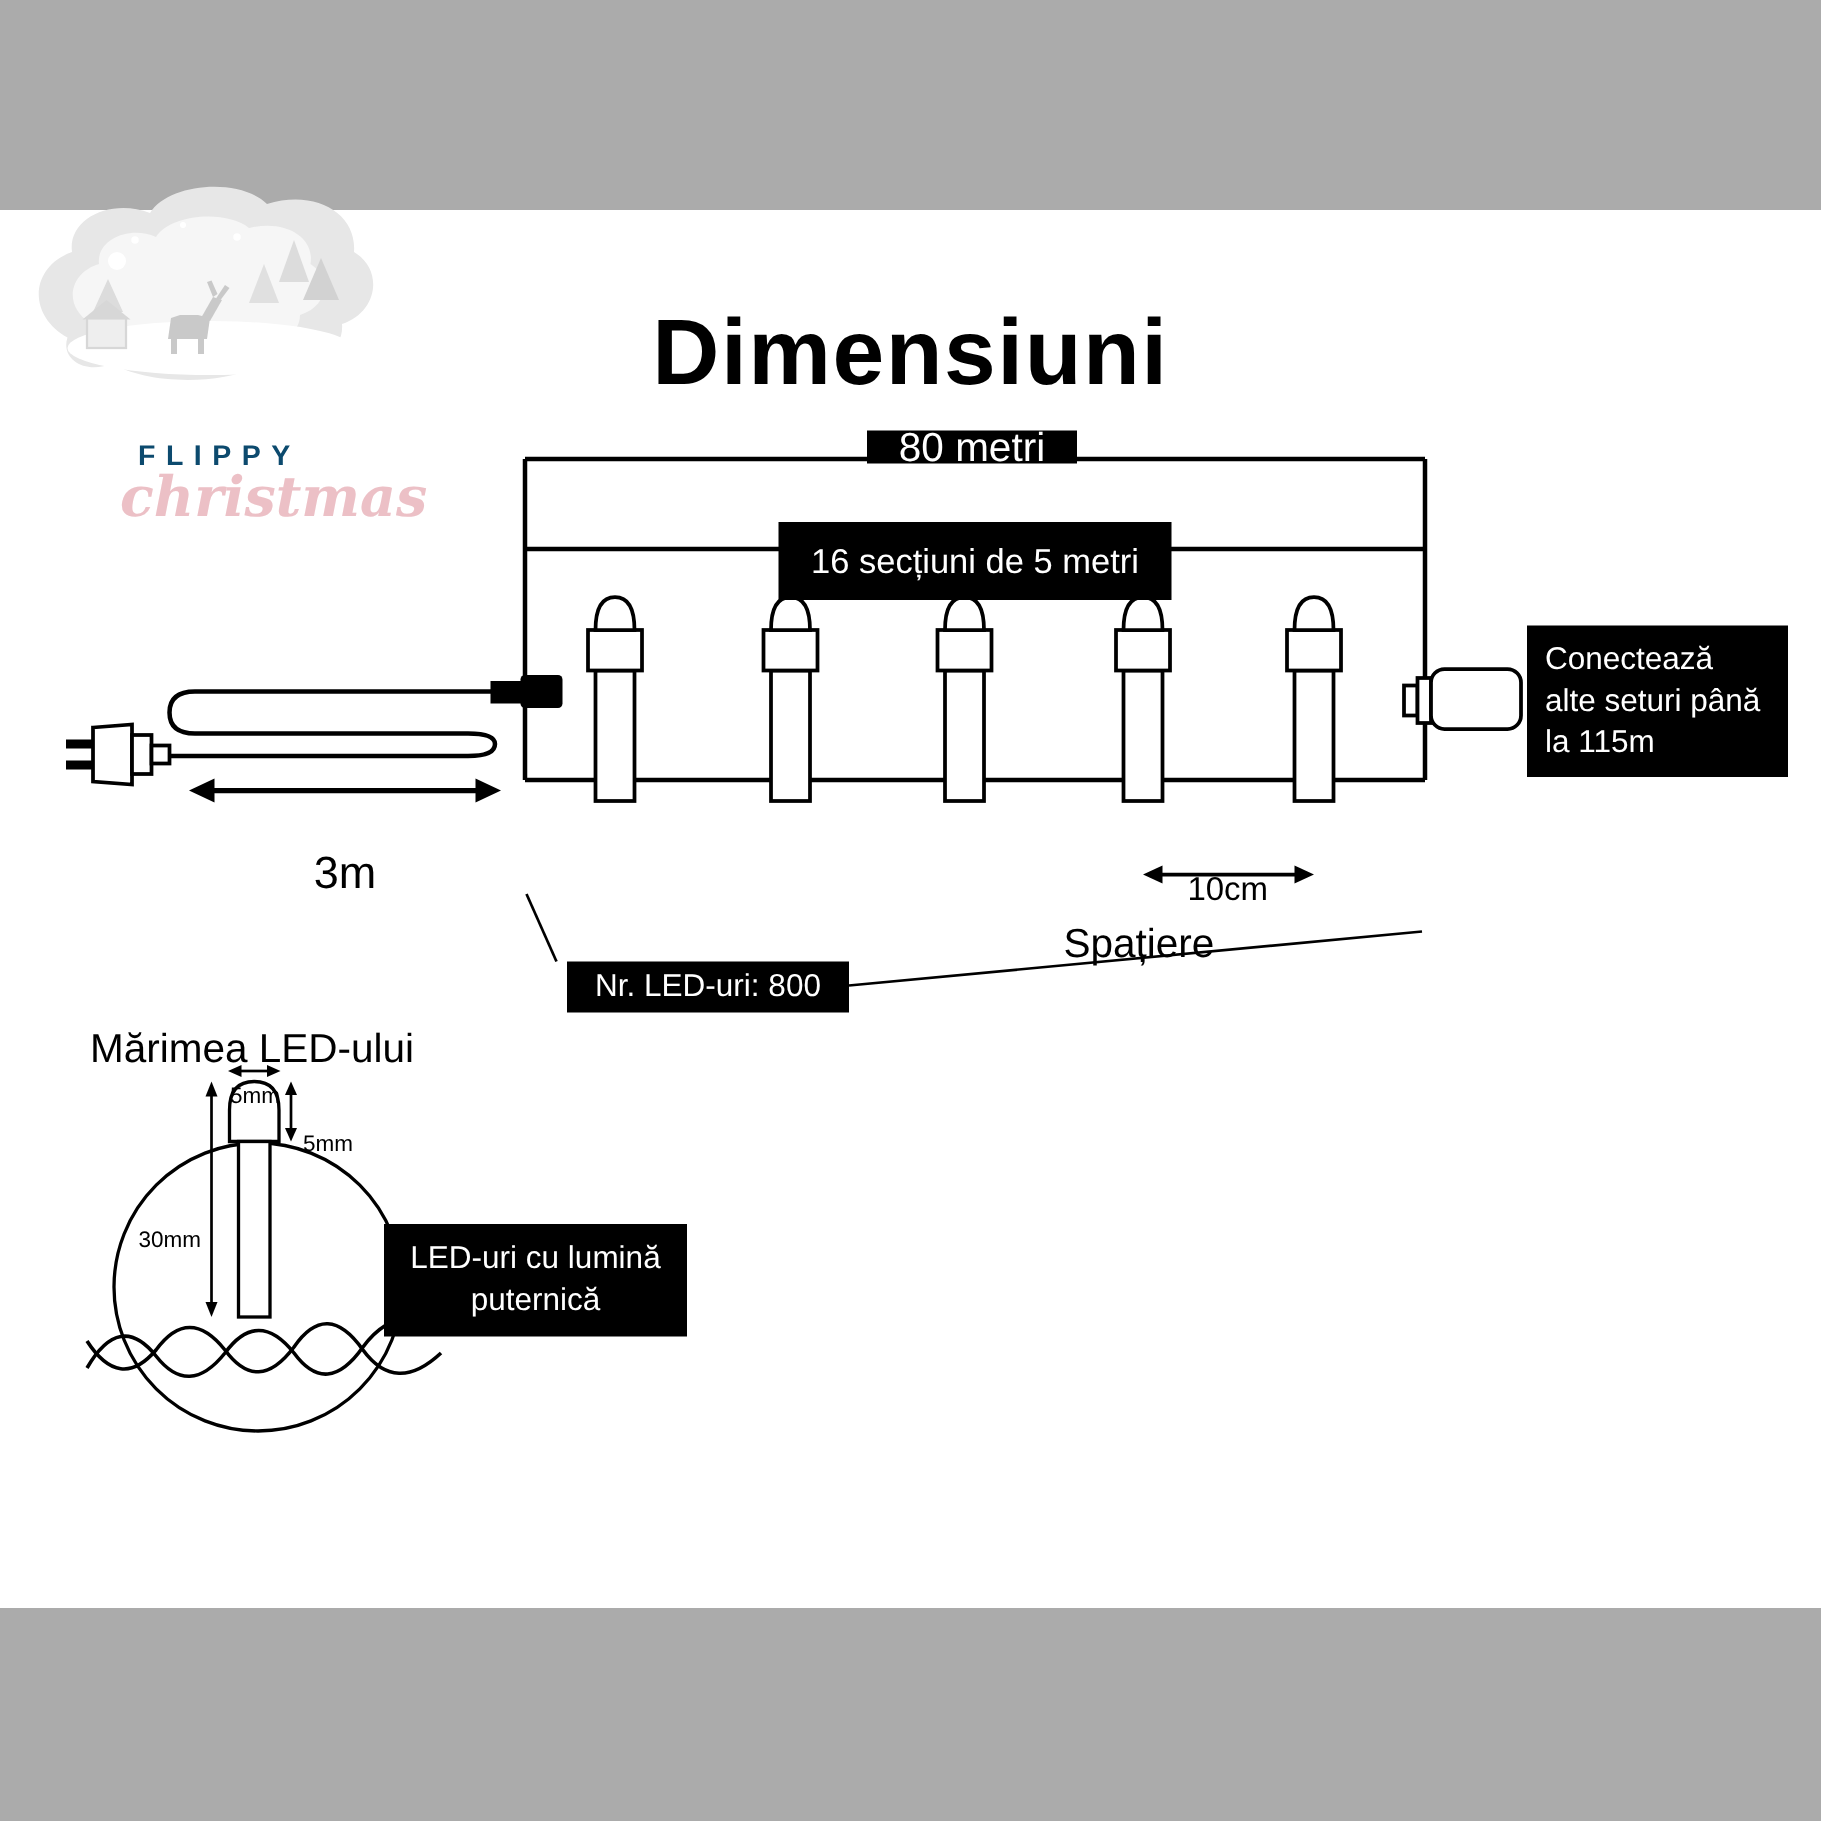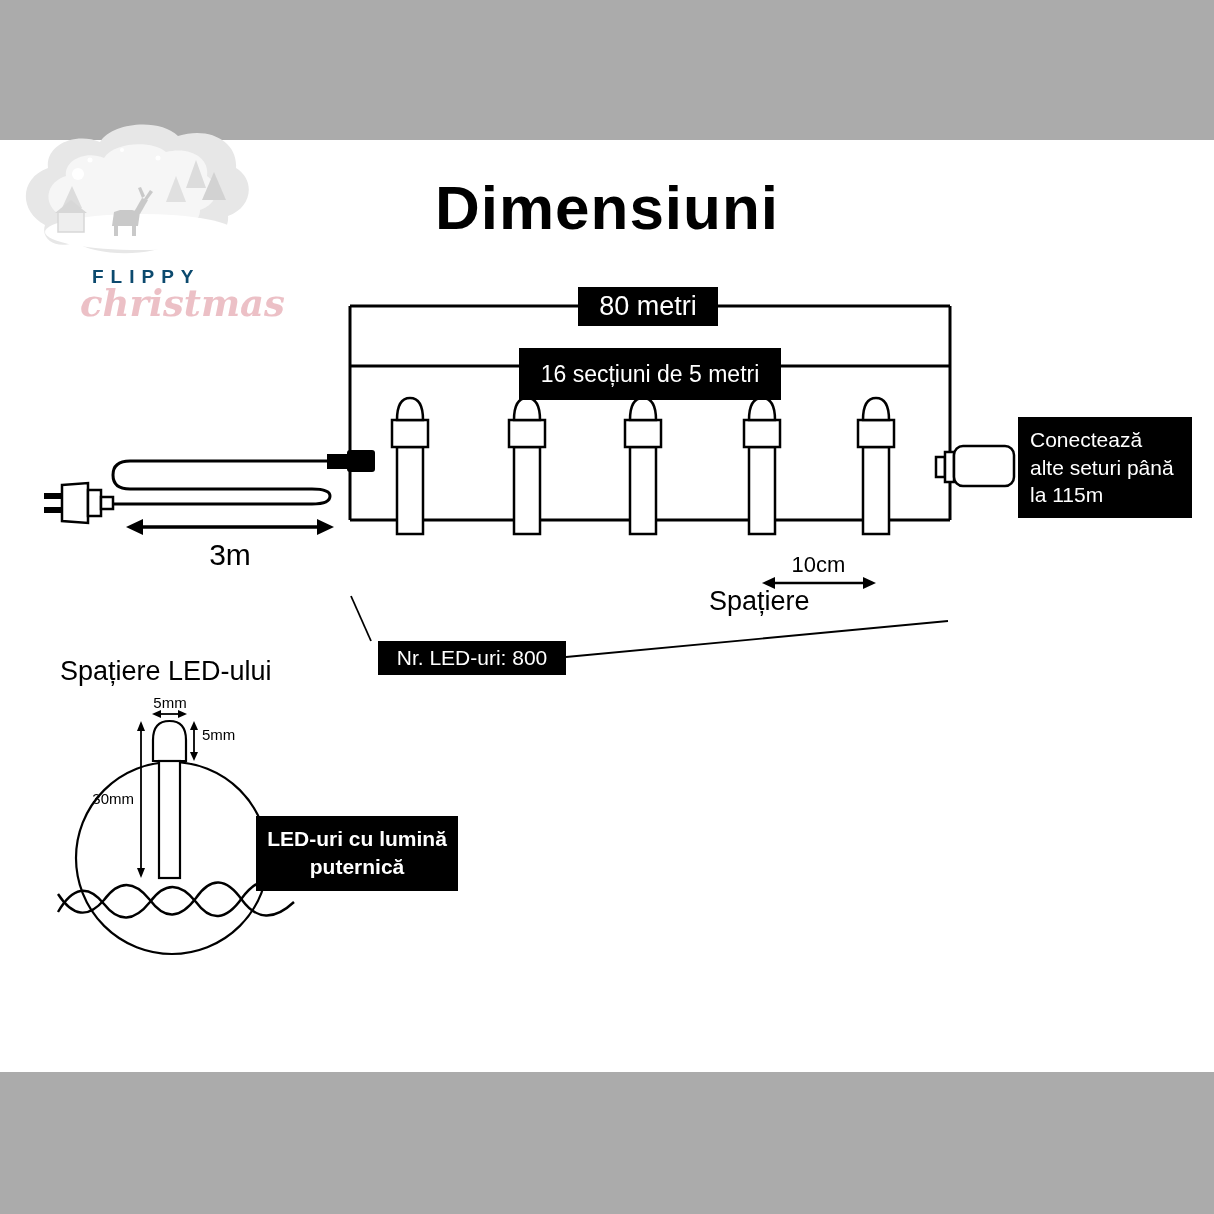--- a/index.html
+++ b/index.html
@@ -1,27 +1,27 @@
 <!DOCTYPE html>
 <html><head>
 <meta charset="utf-8">
 <style>
   html,body{margin:0;padding:0;background:#ababab;}
   .stage{position:relative;width:1214px;height:1214px;background:#ababab;
          font-family:"Liberation Sans",sans-serif;overflow:hidden;color:#000;}
   .card{position:absolute;left:0;top:140px;width:1214px;height:932px;background:#ffffff;}
   .diagram-svg{position:absolute;left:0;top:0;width:1214px;height:1214px;}
-  .abs{position:absolute;}
+  .abs{position:absolute;margin-top:28px;}
   .title{left:0;top:172px;width:100%;text-align:center;font-size:62px;font-weight:700;letter-spacing:1px;}
   .blackbox{position:absolute;background:#000;color:#fff;display:flex;align-items:center;justify-content:center;}
-  .box-80{left:578px;top:287px;width:140px;height:39px;font-size:27px;}
+  .box-80{left:578px;top:287px;width:140px;height:22px;font-size:27px;}
   .box-16{left:519px;top:348px;width:262px;height:52px;font-size:23px;}
   .box-connect{left:1018px;top:417px;width:150px;display:block;padding:9px 12px;font-size:21px;line-height:1.32;text-align:left;}
   .box-nrled{left:378px;top:641px;width:188px;height:34px;font-size:21px;}
-  .box-callout{left:256px;top:816px;width:182px;display:block;padding:9px 10px;font-size:21px;line-height:1.35;text-align:center;font-weight:bold;}
+  .box-callout{left:256px;top:816px;width:182px;display:block;padding:9px 10px;font-size:21px;line-height:1.35;text-align:center;}
   .lbl-3m{left:128px;top:538px;width:204px;text-align:center;font-size:30px;}
   .lbl-10cm{left:762px;top:552px;width:113px;text-align:center;font-size:22px;}
   .lbl-spatiere{left:709px;top:586px;width:165px;text-align:left;font-size:27px;}
   .lbl-marimea{left:60px;top:656px;font-size:27px;}
   .lbl-5mm-top{left:130px;top:694px;width:80px;text-align:center;font-size:15px;}
   .lbl-5mm-right{left:202px;top:726px;font-size:15px;}
   .lbl-30mm{left:82px;top:790px;width:52px;text-align:right;font-size:15px;}
   .footnote{left:0;top:992px;width:100%;text-align:center;font-size:27px;}
   .logo-flippy{left:92px;top:266px;font-size:19px;letter-spacing:7px;color:#0c4a6e;font-weight:600;}
   .logo-christmas{left:80px;top:281px;font-size:37px;font-family:"DejaVu Serif",serif;
@@ -170,18 +170,18 @@
 
   <div class="blackbox box-80">80 metri</div>
   <div class="blackbox box-16">16 secțiuni de 5 metri</div>
   <div class="blackbox box-connect">Conectează alte seturi până la 115m</div>
   <div class="blackbox box-nrled">Nr. LED-uri: 800</div>
   <div class="blackbox box-callout">LED-uri cu lumină puternică</div>
 
   <div class="abs lbl-3m">3m</div>
   <div class="abs lbl-10cm">10cm</div>
   <div class="abs lbl-spatiere">Spațiere</div>
-  <div class="abs lbl-marimea">Spațiere LED-ului</div>
+  <div class="abs lbl-marimea">Mărimea LED-ului</div>
   <div class="abs lbl-5mm-top">5mm</div>
   <div class="abs lbl-5mm-right">5mm</div>
   <div class="abs lbl-30mm">30mm</div>
 
 </div>
 
 </body></html>

